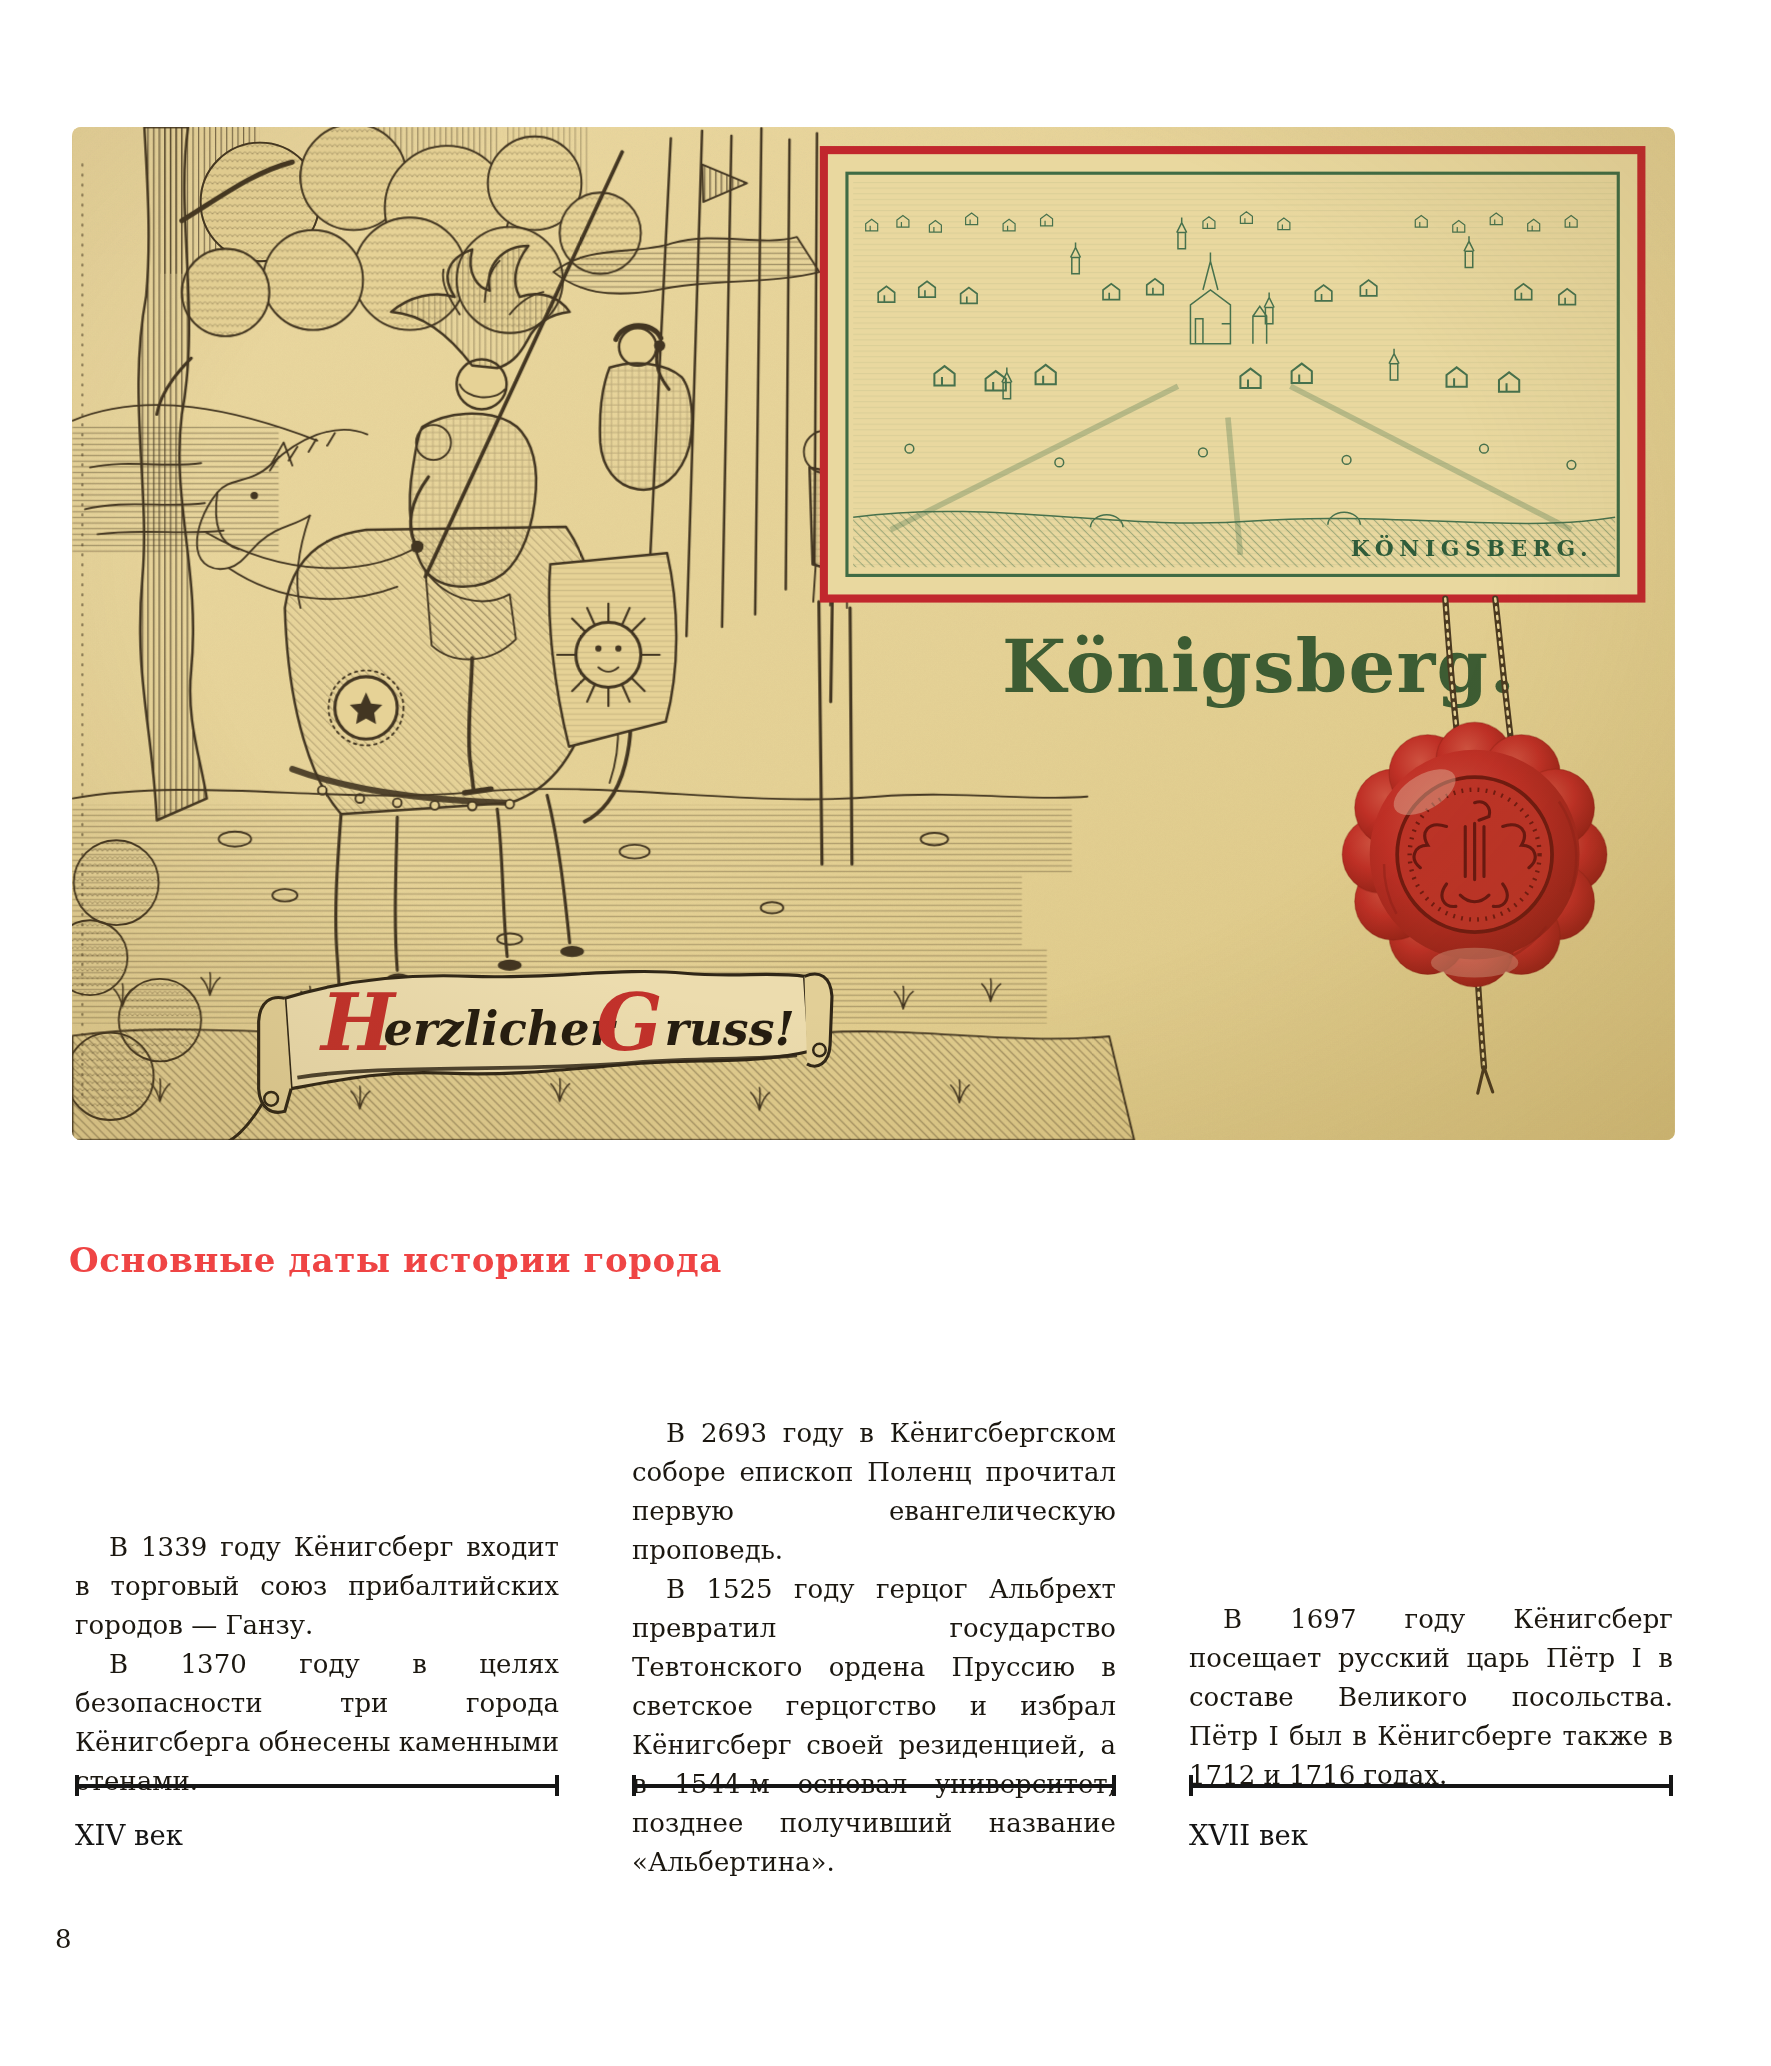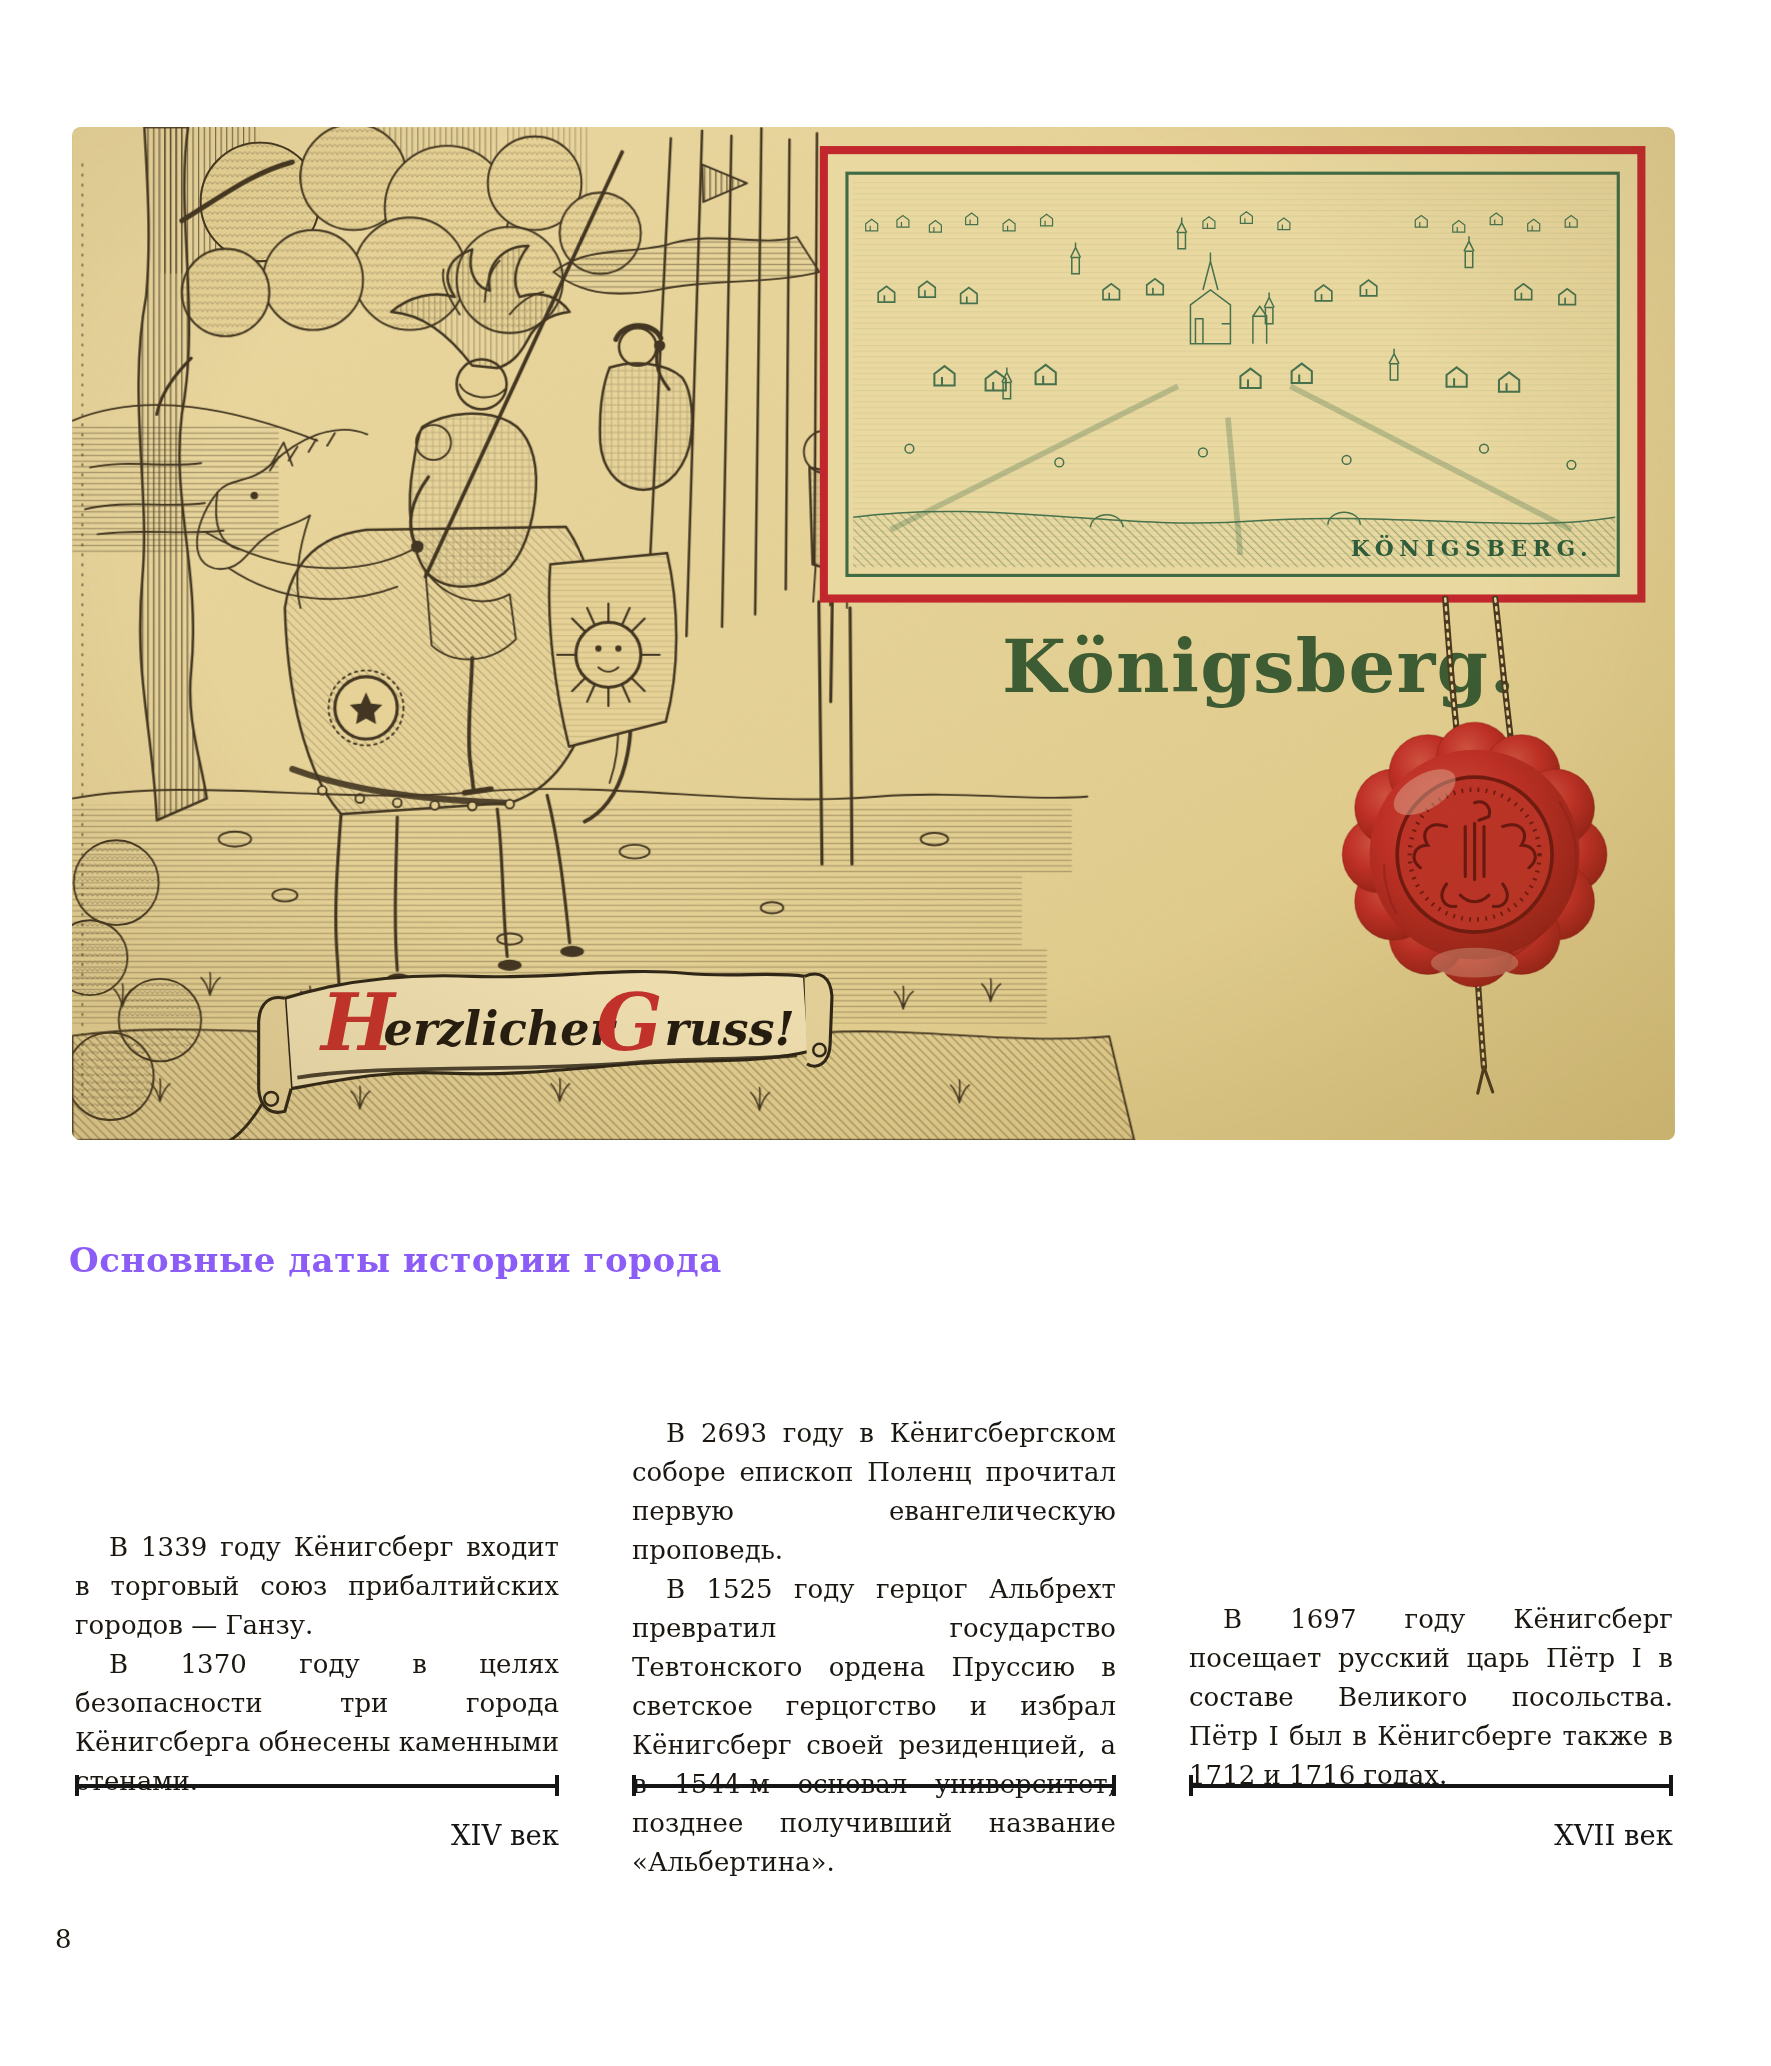--- a/index.html
+++ b/index.html
@@ -12,32 +12,32 @@
   svg{display:block}
   .svgtitle{font-family:"DejaVu Serif","Liberation Serif",serif;font-weight:bold;
             font-size:118px;fill:#3d5c33;letter-spacing:2px}
   .svgcap{font-family:"DejaVu Serif","Liberation Serif",serif;font-weight:bold;
           font-size:35px;letter-spacing:9px;fill:#2f5c3a}
   .bi{font-family:"DejaVu Serif","Liberation Serif",serif;font-size:125px;
       font-style:italic;font-weight:bold;fill:#c2312b}
   .bt{font-family:"DejaVu Serif","Liberation Serif",serif;font-size:74px;
       font-style:italic;font-weight:bold;fill:#241c10}
   .heading{position:absolute;left:69px;top:1240px;margin:0;font-size:34px;
-           font-weight:bold;letter-spacing:0.6px;color:#8b5cf6}
+           font-weight:bold;letter-spacing:0.6px;color:#ef4444}
   .columns{position:absolute;left:0;top:1300px;width:1771px;height:637px}
   .col{position:absolute;top:0;width:484px;height:100%}
   .c1{left:75px}.c2{left:632px}.c3{left:1189px}
   .col-text{position:absolute;left:0;width:100%}
   .t1{top:228px}.t2{top:114px}.t3{top:300px}
   .col p{margin:0;text-indent:34px;text-align:justify;font-size:26px;line-height:39px;color:#1b1710}
   .bar{position:absolute;top:484px;left:0;right:0;height:3.7px;background:#151515}
   .bar::before,.bar::after{content:"";position:absolute;top:-8.7px;width:3.7px;height:21px;background:#151515}
   .bar::before{left:0}
   .bar::after{right:0}
-  .century{position:absolute;top:519px;left:0;width:100%;text-align:right;
+  .century{position:absolute;top:519px;left:0;width:100%;text-align:left;
            font-size:27.5px;color:#141414}
   .pagenum{position:absolute;left:55px;top:1924px;font-size:26px;color:#1b1710}
 </style>
 </head>
 <body>
 
 <div class="postcard">
 <svg width="1603" height="1013" viewBox="0 0 2565 1622" xmlns="http://www.w3.org/2000/svg">
   <defs>
     <linearGradient id="pg" x1="0" y1="0" x2="1" y2="1">

